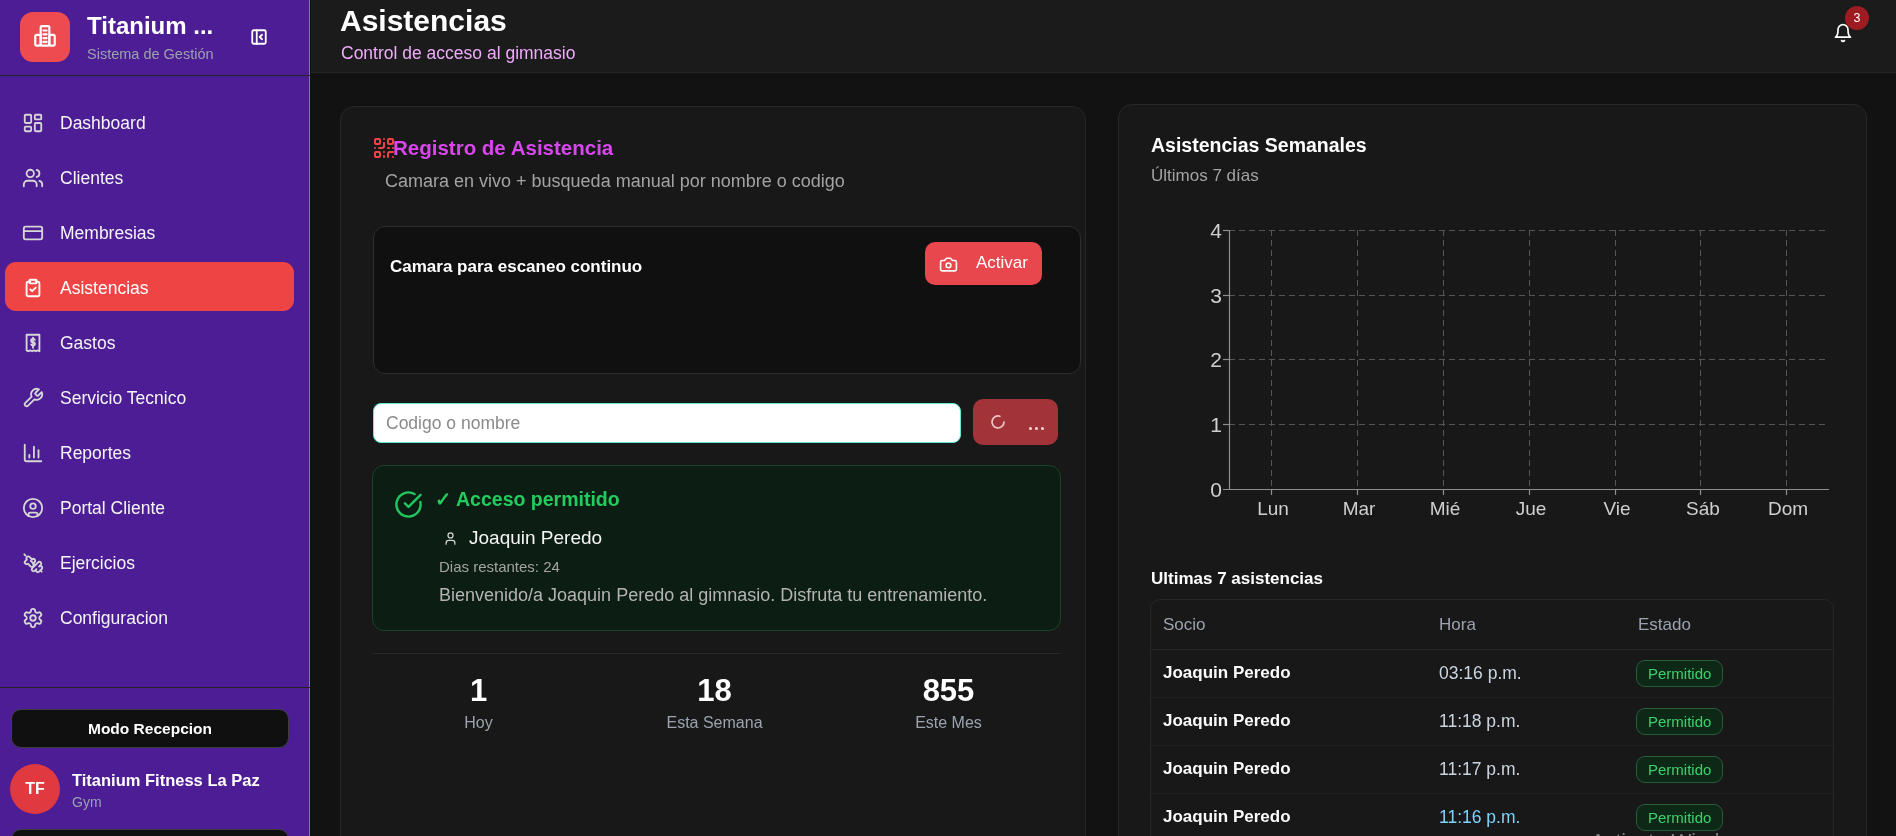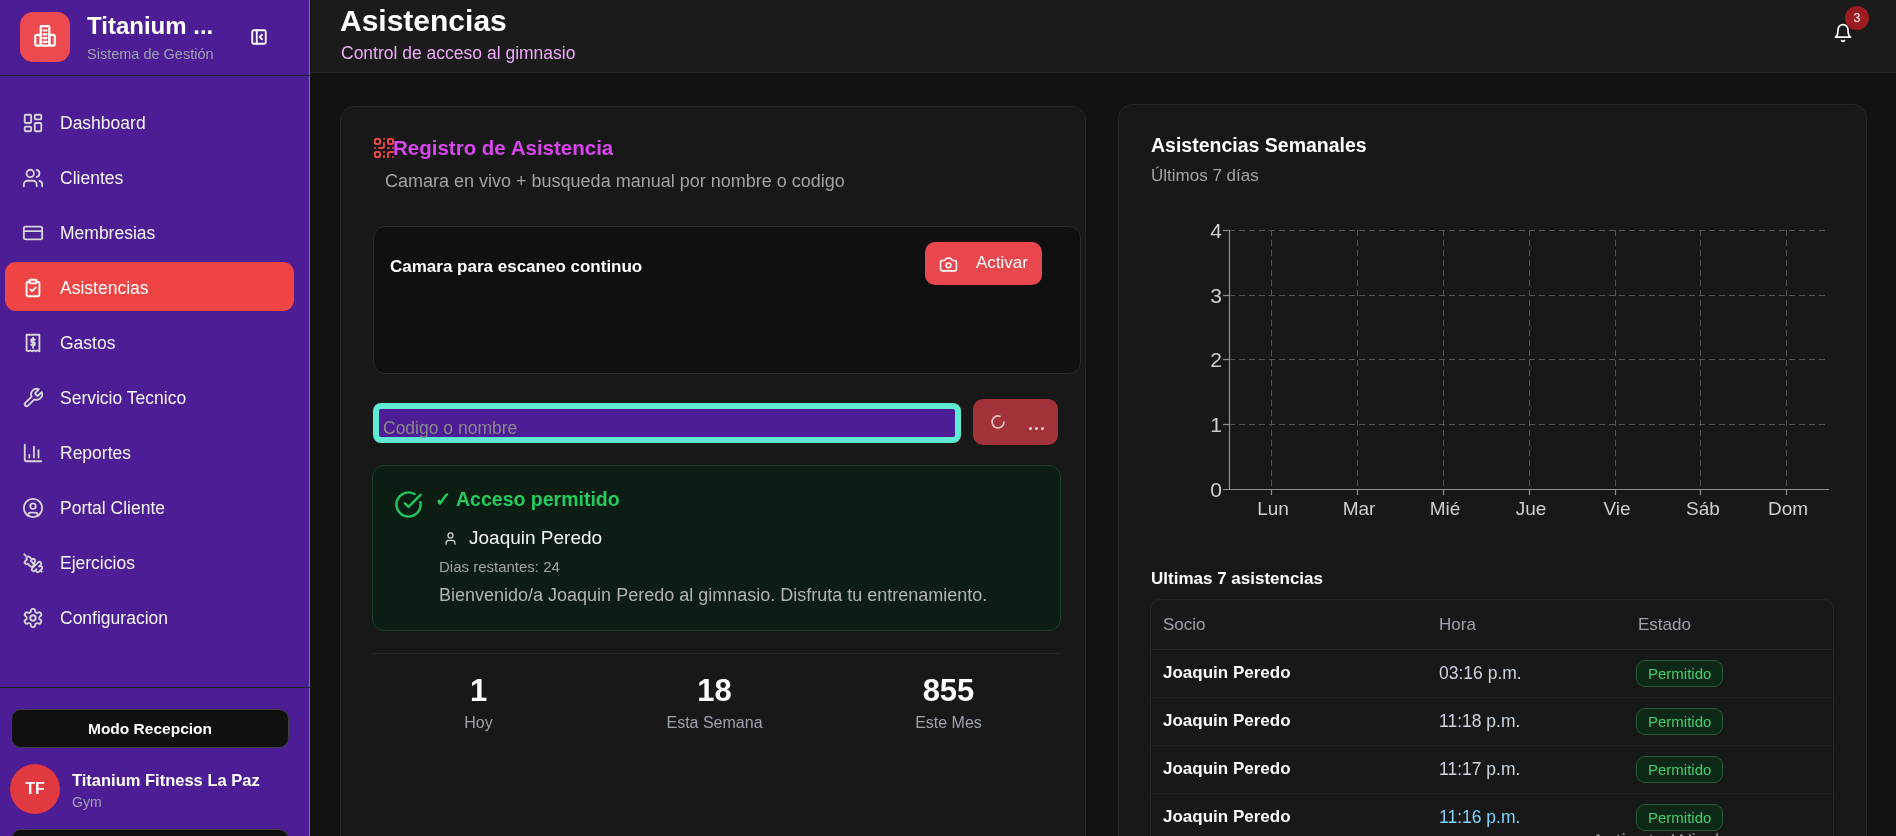--- a/index.html
+++ b/index.html
@@ -180,21 +180,21 @@
     <div class="abs" style="left:16px;top:30px;font-size:17px;font-weight:bold;color:#fff;">Camara para escaneo continuo</div>
     <div class="abs" style="left:551px;top:15px;width:117px;height:43px;background:#e8474e;border-radius:10px;color:#fff;">
       <svg class="abs" style="left:14px;top:13px" width="19" height="19" viewBox="0 0 24 24" fill="none" stroke="#ffffff" stroke-width="2" stroke-linecap="round" stroke-linejoin="round">
           <path d="M14.5 4h-5L7 7H4a2 2 0 0 0-2 2v9a2 2 0 0 0 2 2h16a2 2 0 0 0 2-2V9a2 2 0 0 0-2-2h-3l-2.5-3z"></path>
           <circle cx="12" cy="13" r="3"></circle>
         </svg>
       <span class="abs" style="left:51px;top:11px;font-size:17px;">Activar</span>
     </div>
   </div>
 
-  <div class="abs" style="left:32px;top:296px;width:588px;height:40px;background:#4c1d95;border:6px solid #5eead4;border-radius:8px;line-height:38px;padding-left:4px;font-size:17.5px;color:#8a8a8a;">Codigo o nombre</div>
+  <div class="abs" style="left:32px;top:296px;width:588px;height:40px;background:#ffffff;border:1px solid #5eead4;border-radius:8px;line-height:38px;padding-left:12px;font-size:17.5px;color:#8a8a8a;">Codigo o nombre</div>
   <div class="abs" style="left:632px;top:292px;width:85px;height:46px;background:#a23439;border-radius:10px;">
     <svg class="abs" style="left:17px;top:15px" width="16" height="16" viewBox="0 0 24 24" fill="none" stroke="#eec3c5" stroke-width="2.6" stroke-linecap="round">
         <path d="M21 12a9 9 0 1 1-6.2-8.56"></path>
       </svg>
     <span class="abs" style="left:56px;top:28px;width:3px;height:3px;border-radius:50%;background:#f3dadb;"></span>
     <span class="abs" style="left:62px;top:28px;width:3px;height:3px;border-radius:50%;background:#f3dadb;"></span>
     <span class="abs" style="left:68px;top:28px;width:3px;height:3px;border-radius:50%;background:#f3dadb;"></span>
   </div>
 
   <div class="abs" style="left:31px;top:358px;width:689px;height:166px;background:#0c1e13;border:1px solid #1c4228;border-radius:12px;">

